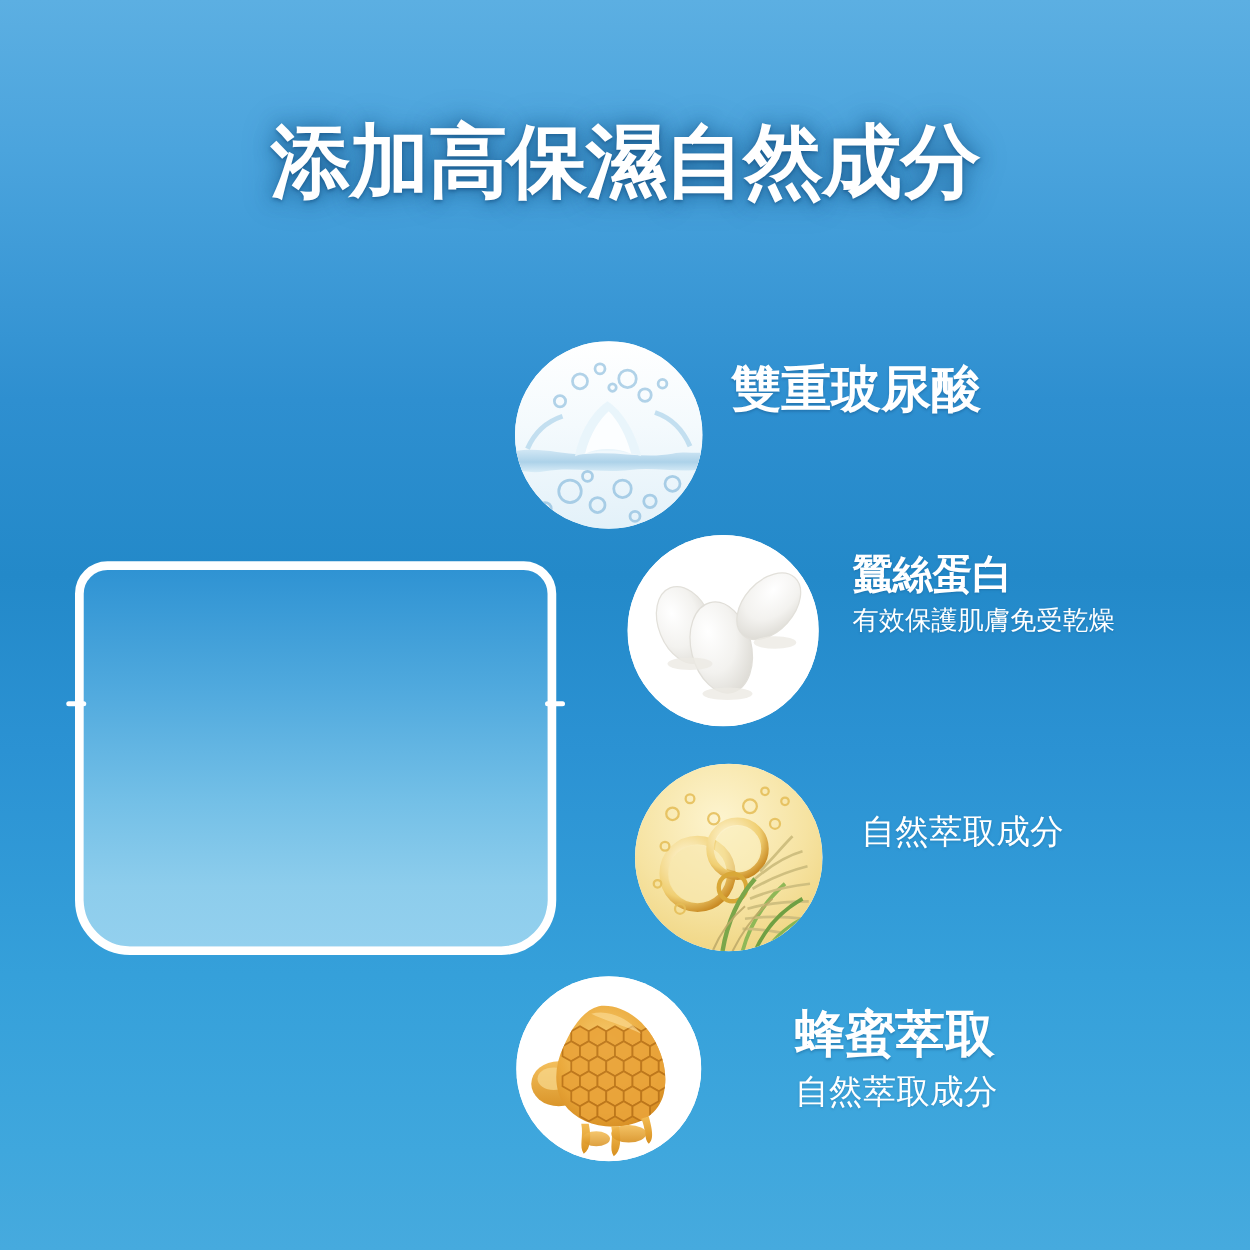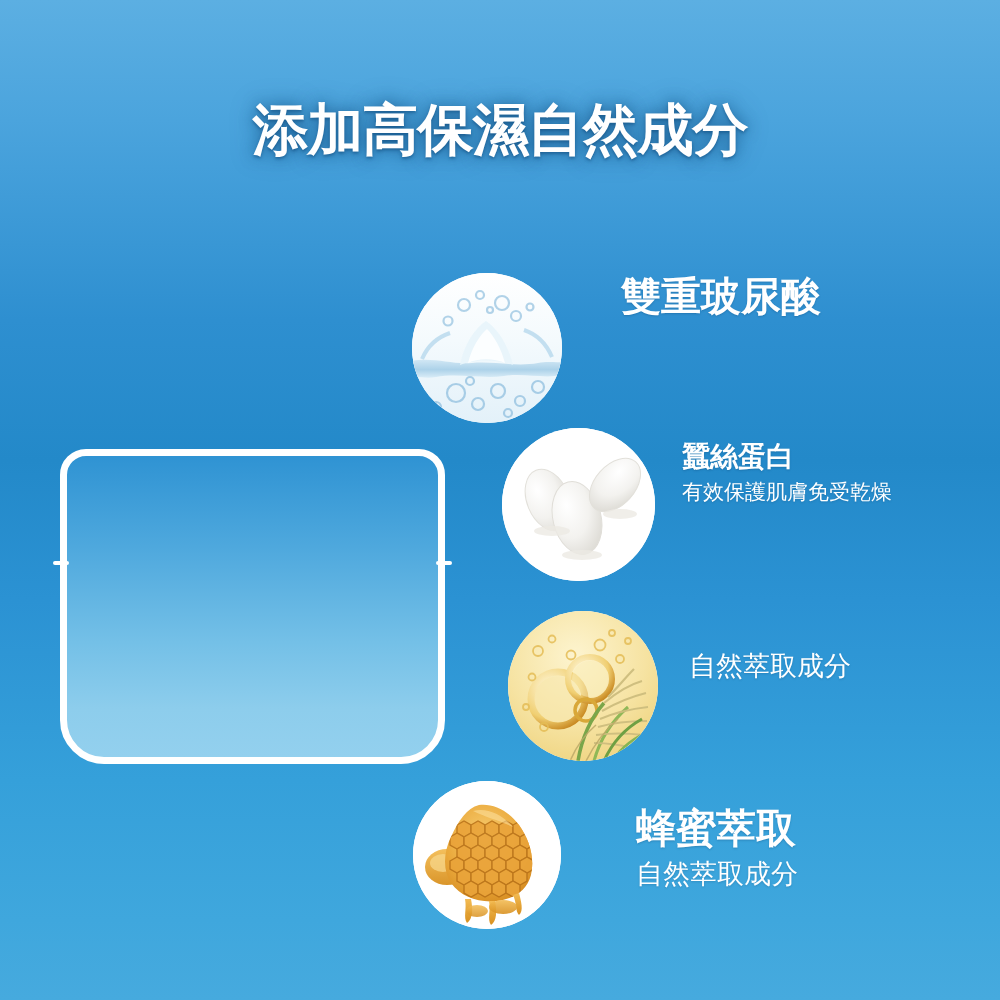--- a/index.html
+++ b/index.html
@@ -31,21 +31,21 @@
     overflow: hidden;
   }
 
   
   #headline {
     position: absolute;
     left: 0;
     top: 86px;
     width: 1000px;
     text-align: center;
-    font-size: 56px;
+    font-size: 64px;
     line-height: 88px;
     font-weight: bold;
     color: #ffffff;
     letter-spacing: -1px;
     text-shadow:
       0 0 14px rgba(11, 70, 120, 0.55),
       0 0 26px rgba(11, 70, 120, 0.40),
       0 2px 3px rgba(10, 62, 108, 0.45);
     white-space: nowrap;
   }
@@ -104,28 +104,28 @@
     line-height: 1.0;
     text-shadow: 0 1px 2px rgba(12, 66, 112, 0.30);
   }
   .item-sub {
     line-height: 1.0;
     text-shadow: 0 1px 2px rgba(12, 66, 112, 0.25);
   }
 
   
   #item-1 .thumb { left: 412px; top: 273px; width: 150px; height: 150px; }
-  #item-1 .item-text { left: 585px; top: 276px; margin-left: 36px; }
+  #item-1 .item-text { left: 585px; top: 292px; }
   #item-1 .item-title { font-size: 40px; }
   #item-1 .item-sub { font-size: 28px; margin-top: 13px; }
 
   
   #item-2 .thumb { left: 502px; top: 428px; width: 153px; height: 153px; }
   #item-2 .item-text { left: 682px; top: 443px; }
-  #item-2 .item-title { font-size: 28px; }
+  #item-2 .item-title { font-size: 32px; }
   #item-2 .item-sub { font-size: 21px; margin-top: 11px; }
 
   
   #item-3 .thumb { left: 508px; top: 611px; width: 150px; height: 150px; }
   #item-3 .item-text { left: 689px; top: 640px; }
   #item-3 .item-title { font-size: 40px; }
   #item-3 .item-sub { font-size: 27px; margin-top: 12px; }
 
   
   #item-4 .thumb { left: 413px; top: 781px; width: 148px; height: 148px; }

